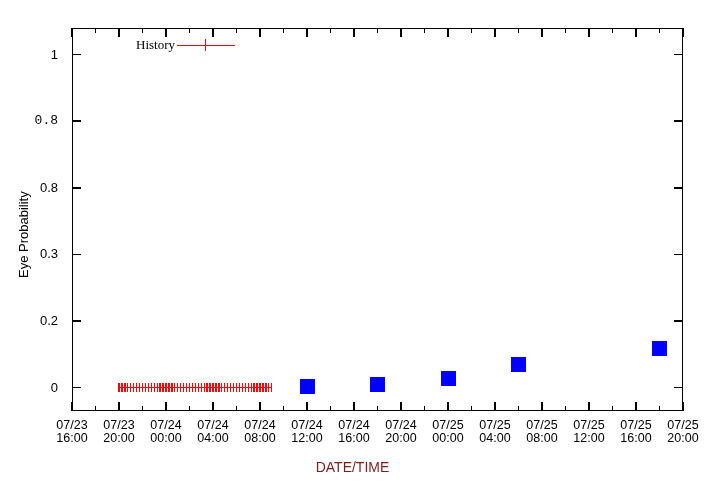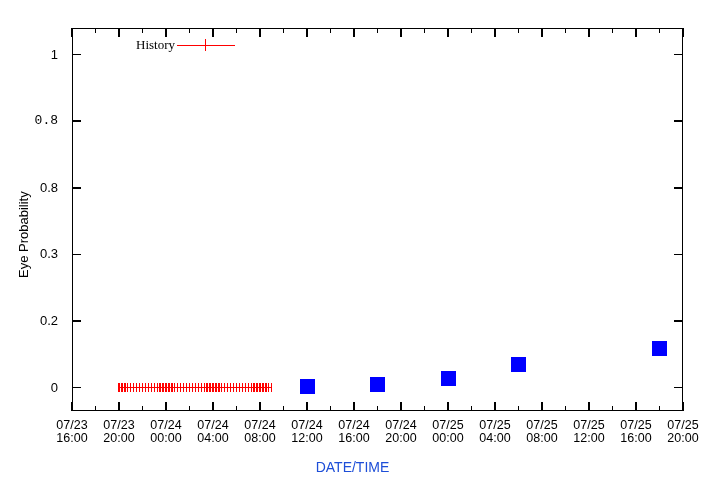--- a/index.html
+++ b/index.html
@@ -44,21 +44,21 @@
     white-space: nowrap;
     left: 16px;
     top: 278px;
   }
   .x-label {
     position: absolute;
     left: 0; top: 459px;
     width: 705px;
     text-align: center;
     font-size: 14px;
-    color: #1d4ed8;
+    color: #7f1d1d;
   }
   .ytick-text {
     position: absolute;
     right: 0;
     width: 58px;
     text-align: right;
     font-size: 13px;
     color: #000;
     line-height: 1;
   }

